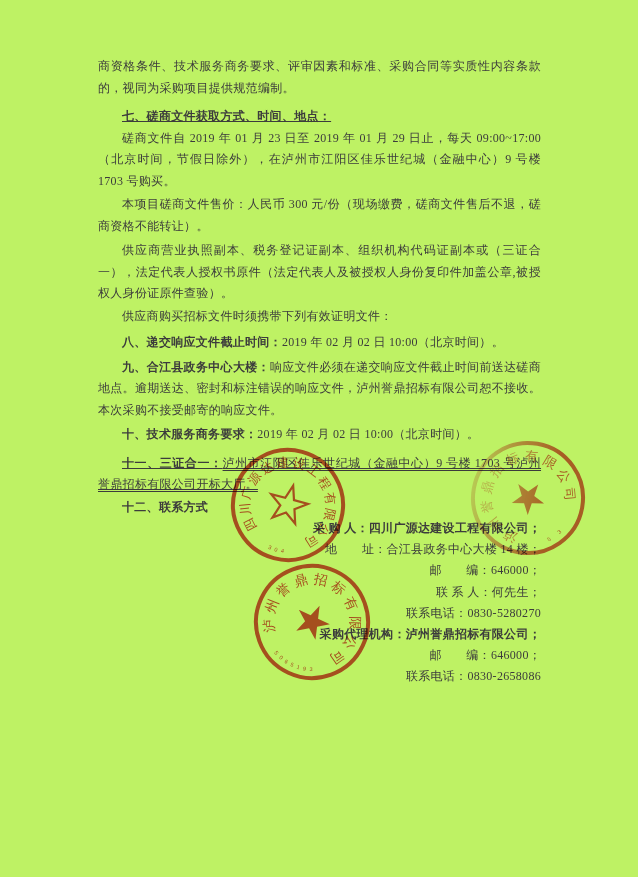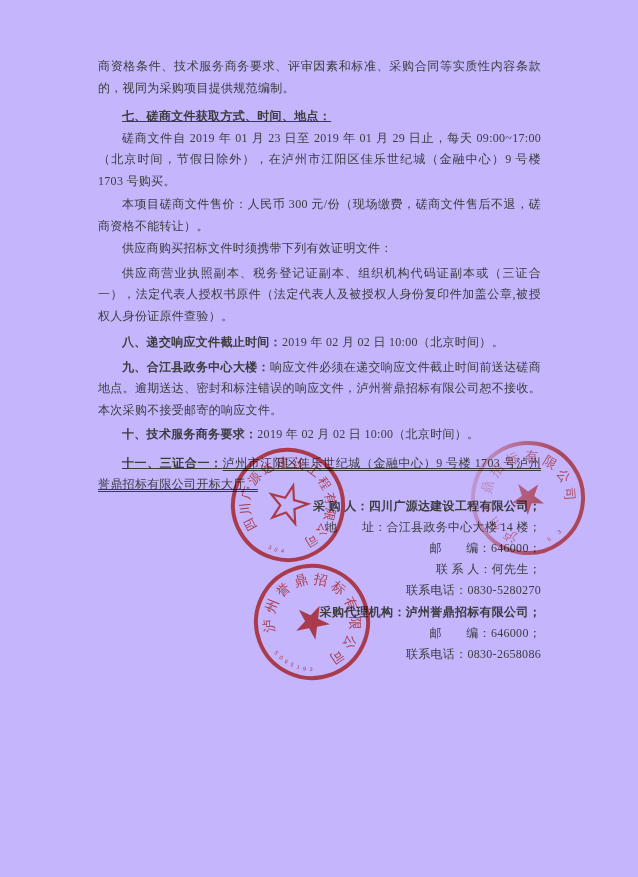--- a/index.html
+++ b/index.html
@@ -5,21 +5,21 @@
   html,body{margin:0;padding:0;}
   body{
     width:638px;height:877px;
     background:#fdfdfb;
     overflow:hidden;
     position:relative;
     font-family:"Liberation Serif","DejaVu Serif",serif;
   }
   .page{
     position:absolute;inset:0;
-    background:#c4b5fd;
+    background:#bef264;
   }
   .doc{
     position:absolute;
     left:98px;top:56px;width:443px;
     color:#3c3c3c;
     font-size:12px;
     line-height:21.5px;
     letter-spacing:.3px;
   }
   .doc p{
@@ -58,26 +58,27 @@
 </head>
 <body>
 
 <div class="page">
 
   <div class="doc">
     <p><span>商资格条件、技术服务商务要求、评审因素和标准、采购合同等实质性内容条款的，视同为采购项目提供规范编制。</span></p>
     <p class="indent mt7"><span class="b">七、磋商文件获取方式、时间、地点：</span></p>
     <p class="indent"><span>磋商文件自 2019 年 01 月 23 日至 2019 年 01 月 29 日止，每天 09:00~17:00（北京时间，节假日除外），在泸州市江阳区佳乐世纪城（金融中心）9 号楼 1703 号购买。</span></p>
     <p class="indent mt2"><span>本项目磋商文件售价：人民币 300 元/份（现场缴费，磋商文件售后不退，磋商资格不能转让）。</span></p>
+    <p class="indent mt3"><span>供应商营业执照副本、税务登记证副本、组织机构代码证副本或（三证合一），法定代表人授权书原件（法定代表人及被授权人身份复印件加盖公章,被授权人身份证原件查验）。</span></p>
     <p class="indent mt1"><span>供应商购买招标文件时须携带下列有效证明文件：</span></p>
-    <p class="indent mt3"><span>供应商营业执照副本、税务登记证副本、组织机构代码证副本或（三证合一），法定代表人授权书原件（法定代表人及被授权人身份复印件加盖公章,被授权人身份证原件查验）。</span></p>
     <p class="indent mt5"><span class="b">八、递交响应文件截止时间：</span><span>2019 年 02 月 02 日 10:00（北京时间）。</span></p>
     <p class="indent mt3"><span class="b">九、合江县政务中心大楼：</span><span>响应文件必须在递交响应文件截止时间前送达磋商地点。逾期送达、密封和标注错误的响应文件，泸州誉鼎招标有限公司恕不接收。本次采购不接受邮寄的响应文件。</span></p>
     <p class="indent mt3"><span class="b">十、技术服务商务要求：</span><span>2019 年 02 月 02 日 10:00（北京时间）。</span></p>
     <p class="indent mt7"><span class="b">十一、三证合一：</span><span class="u">泸州市江阳区佳乐世纪城（金融中心）9 号楼 1703 号泸州誉鼎招标有限公司开标大厅。</span></p>
+    <p class="indent mt1"><span class="b">十二、联系方式</span></p>
 
     <div class="contact">
       <p><span class="b">采 购 人：四川广源达建设工程有限公司；</span></p>
       <p><span>地　　址：合江县政务中心大楼 14 楼；</span></p>
       <p><span>邮　　编：646000；</span></p>
       <p><span>联 系 人：何先生；</span></p>
       <p><span>联系电话：0830-5280270</span></p>
       <p><span class="b">采购代理机构：泸州誉鼎招标有限公司；</span></p>
       <p><span>邮　　编：646000；</span></p>
       <p><span>联系电话：0830-2658086</span></p>

